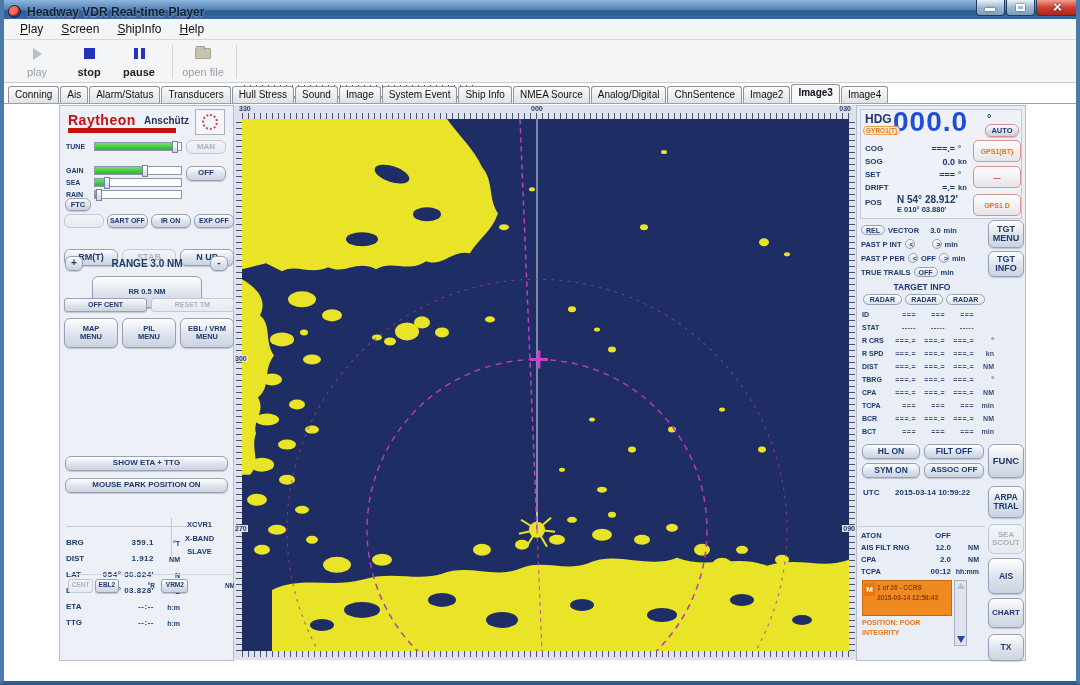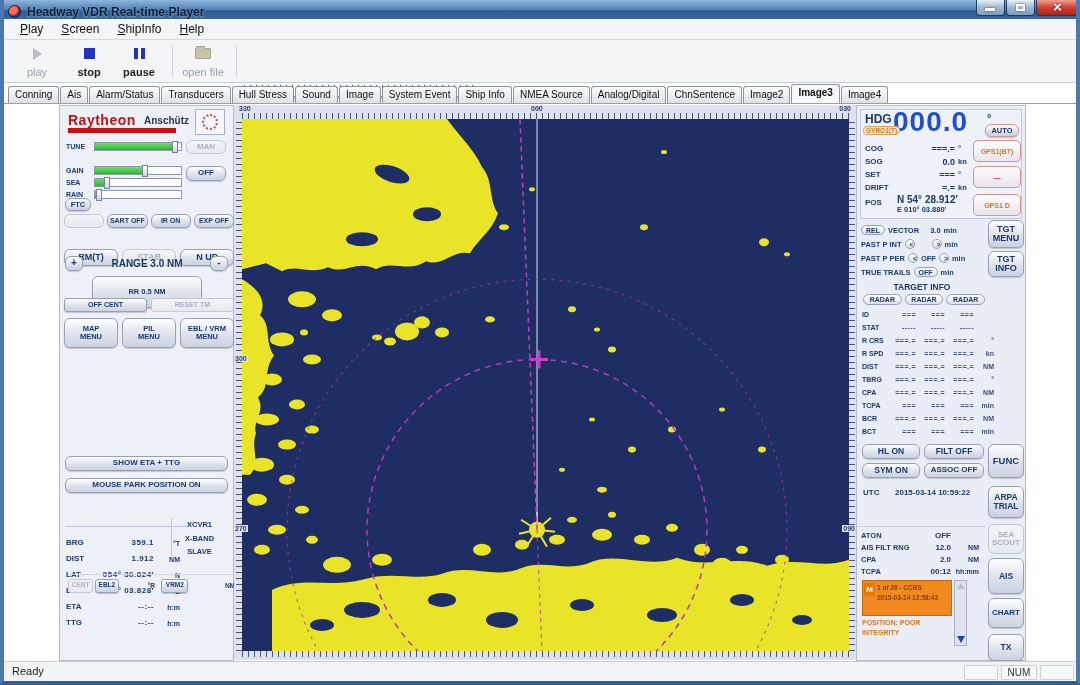--- a/index.html
+++ b/index.html
@@ -679,19 +679,13 @@
       <div class="btn dis sidebtn" style="top:418px;height:30px;font-size:8px;flex-direction:column">
         <span>SEA</span>
           <span>SCOUT</span>
       </div>
       <div class="btn sidebtn" style="top:452px;height:36px">AIS</div>
       <div class="btn sidebtn" style="top:492px;height:30px;font-size:8px">CHART</div>
       <div class="btn sidebtn" style="top:528px;height:27px">TX</div>
     </div>
   </div>
 
-  <div class="statusbar">
-    <span style="position:absolute;left:8px;top:3px">Ready</span>
-    <span class="scell" style="left:960px;width:34px"></span>
-    <span class="scell" style="left:997px;width:36px">NUM</span>
-    <span class="scell" style="left:1036px;width:34px"></span>
-  </div>
 </div>
 
 </body></html>

